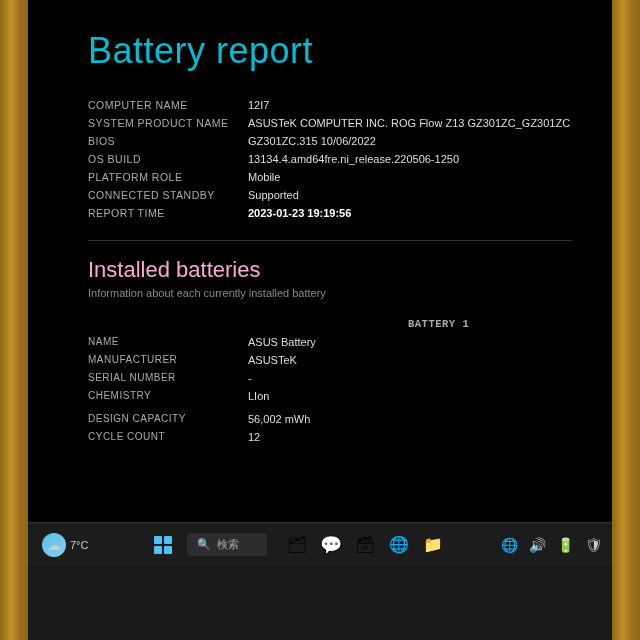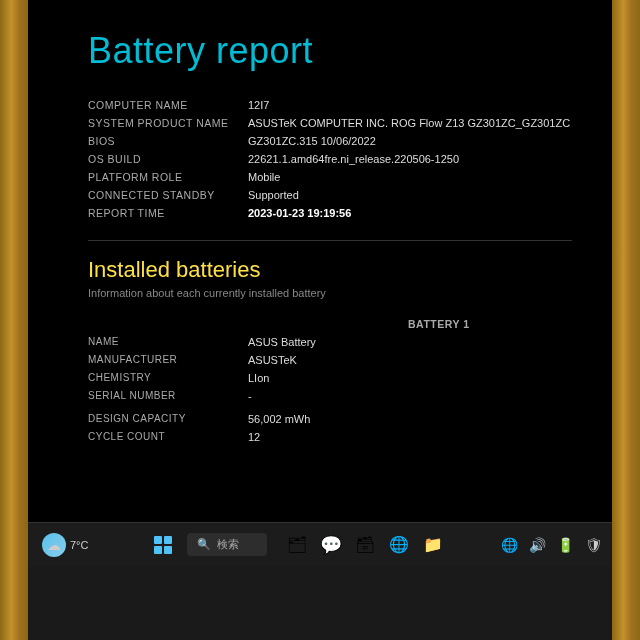--- a/index.html
+++ b/index.html
@@ -82,21 +82,21 @@
 
     .divider {
       height: 1px;
       background: #333;
       margin: 18px 0 16px 0;
     }
 
     .section-title {
       font-size: 22px;
       font-weight: 300;
-      color: #fde047;
+      color: #f9a8d4;
       margin-bottom: 4px;
     }
 
     .section-subtitle {
       font-size: 11px;
       color: #888888;
       margin-bottom: 16px;
     }
 
     .battery-table {
@@ -105,20 +105,21 @@
     }
 
     .battery-table thead tr th {
       font-size: 10.5px;
       color: #aaaaaa;
       text-align: left;
       padding: 3px 0;
       padding-left: 160px;
       font-weight: 600;
       letter-spacing: 0.5px;
+      font-family: Liberation Mono, monospace;
     }
 
     .battery-table tbody tr td {
       padding: 3px 0;
       font-size: 11px;
       vertical-align: top;
     }
 
     .battery-table tbody tr td:first-child {
       color: #aaaaaa;
@@ -267,21 +268,21 @@
           <tr>
             <td>SYSTEM PRODUCT NAME</td>
             <td>ASUSTeK COMPUTER INC. ROG Flow Z13 GZ301ZC_GZ301ZC</td>
           </tr>
           <tr>
             <td>BIOS</td>
             <td>GZ301ZC.315 10/06/2022</td>
           </tr>
           <tr>
             <td>OS BUILD</td>
-            <td>22621.1.amd64fre.ni_release.220506-1250</td>
+            <td>13134.4.amd64fre.ni_release.220506-1250</td>
           </tr>
           <tr>
             <td>PLATFORM ROLE</td>
             <td>Mobile</td>
           </tr>
           <tr>
             <td>CONNECTED STANDBY</td>
             <td>Supported</td>
           </tr>
           <tr>
@@ -306,26 +307,26 @@
       <tbody id="battery-rows">
           <tr>
             <td>NAME</td>
             <td>ASUS Battery</td>
           </tr>
           <tr>
             <td>MANUFACTURER</td>
             <td>ASUSTeK</td>
           </tr>
           <tr>
+            <td>SERIAL NUMBER</td>
+            <td>-</td>
+          </tr>
+          <tr>
             <td>CHEMISTRY</td>
             <td>LIon</td>
-          </tr>
-          <tr>
-            <td>SERIAL NUMBER</td>
-            <td>-</td>
           </tr>
           <tr class="row-divider">
             <td>DESIGN CAPACITY</td>
             <td>56,002 mWh</td>
           </tr>
           <tr>
             <td>CYCLE COUNT</td>
             <td>12</td>
           </tr>
         </tbody>

